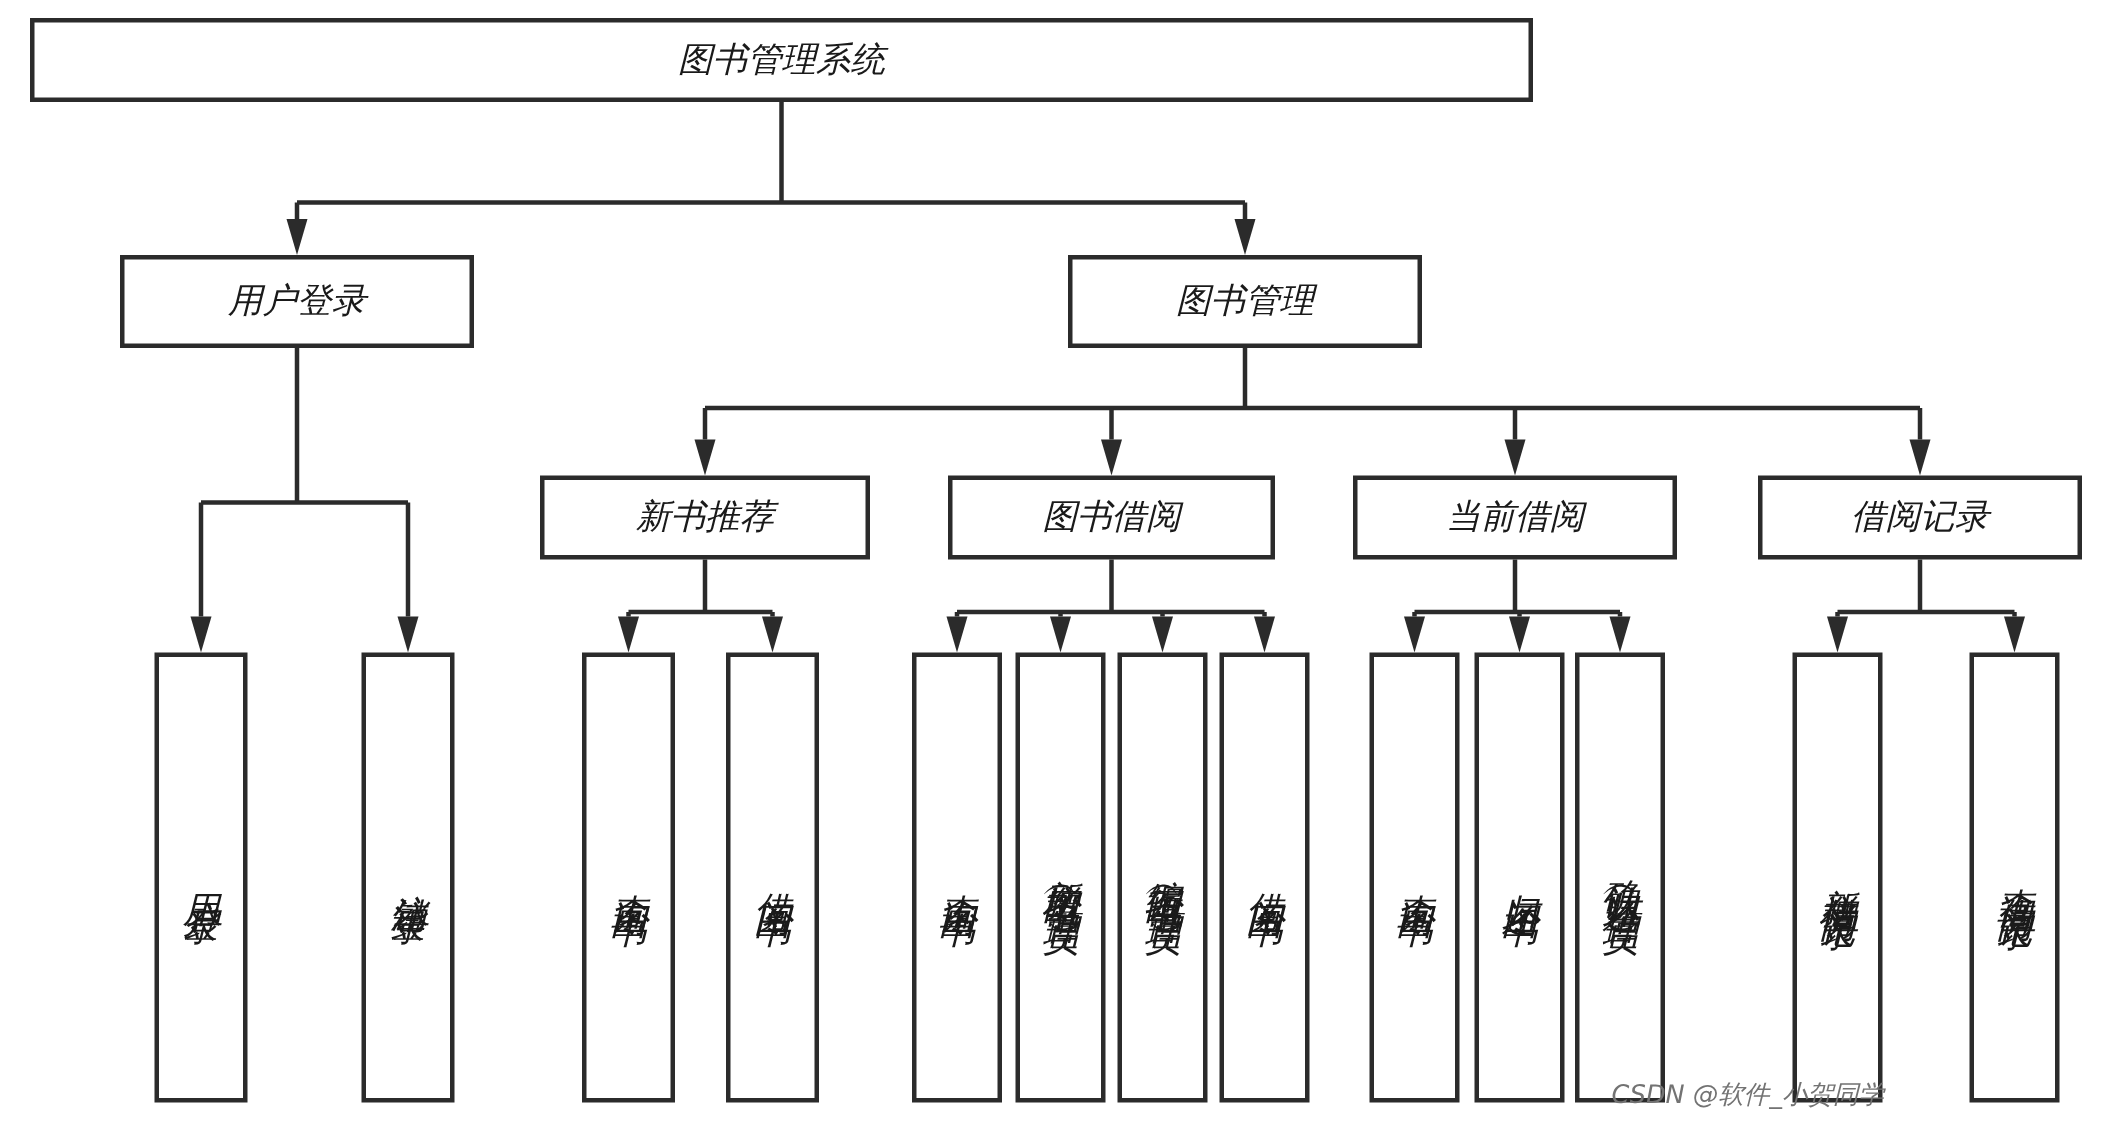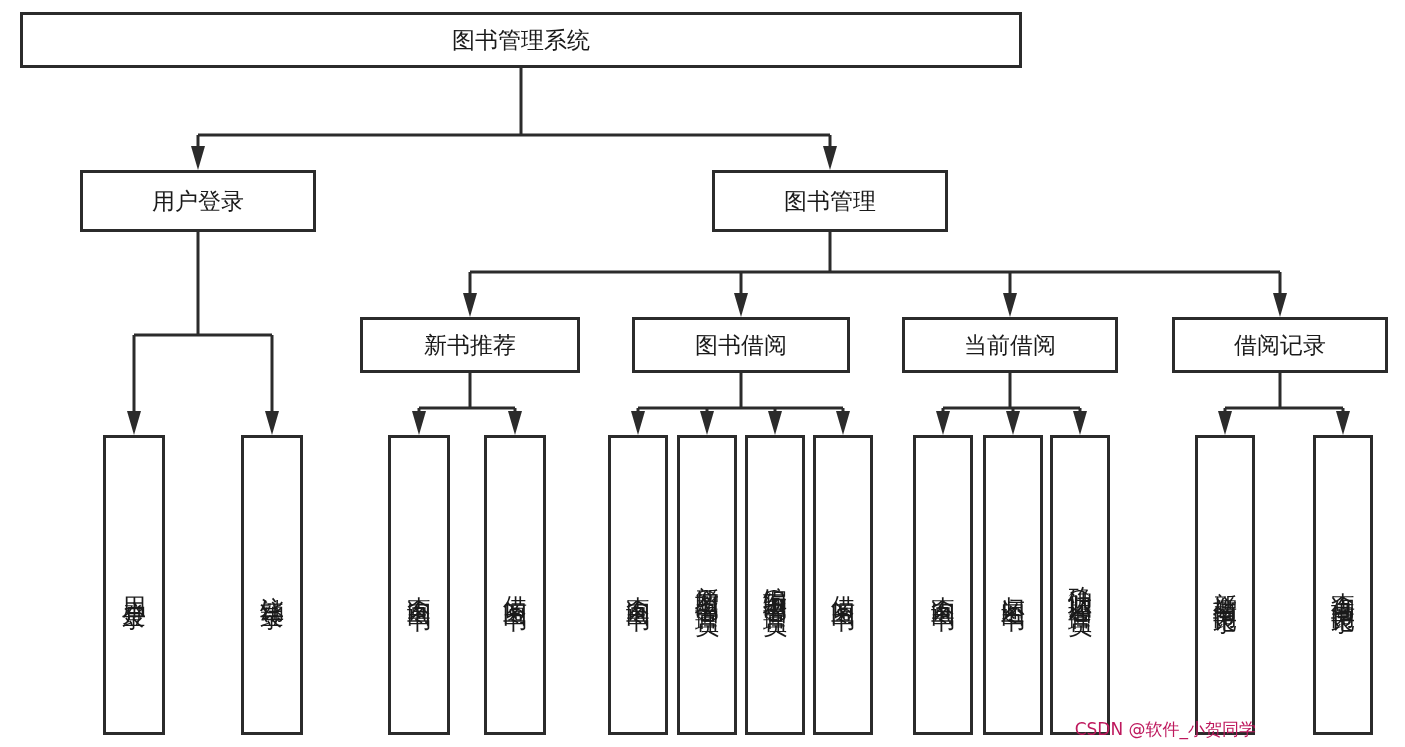--- a/index.html
+++ b/index.html
@@ -11,20 +11,21 @@
     width: 1405px;
     height: 747px;
     font-family: "DejaVu Sans", "Liberation Sans", sans-serif;
     overflow: hidden;
   }
   #diagram-root {
     position: relative;
     width: 1264px;
     height: 747px;
     background: #ffffff;
+    font-style: italic;
   }
   svg.diagram-canvas {
     position: absolute;
     top: 0;
     left: 0;
     width: 1405px;
     height: 747px;
     display: block;
   }
   .node-rect {
@@ -48,21 +49,21 @@
     fill: #1a1a1a;
     text-anchor: middle;
     dominant-baseline: middle;
   }
   .watermark-text {
     position: absolute;
     right: 8px;
     bottom: 6px;
     font-family: "DejaVu Sans", "Liberation Sans", sans-serif;
     font-size: 17px;
-    color: #be185d;
+    color: #737373;
     white-space: nowrap;
     user-select: none;
   }
 </style>
 </head>
 <body>
 
 <div id="diagram-root">
   <svg class="diagram-canvas" viewBox="0 0 1405 747">
     <g id="connector-layer">

